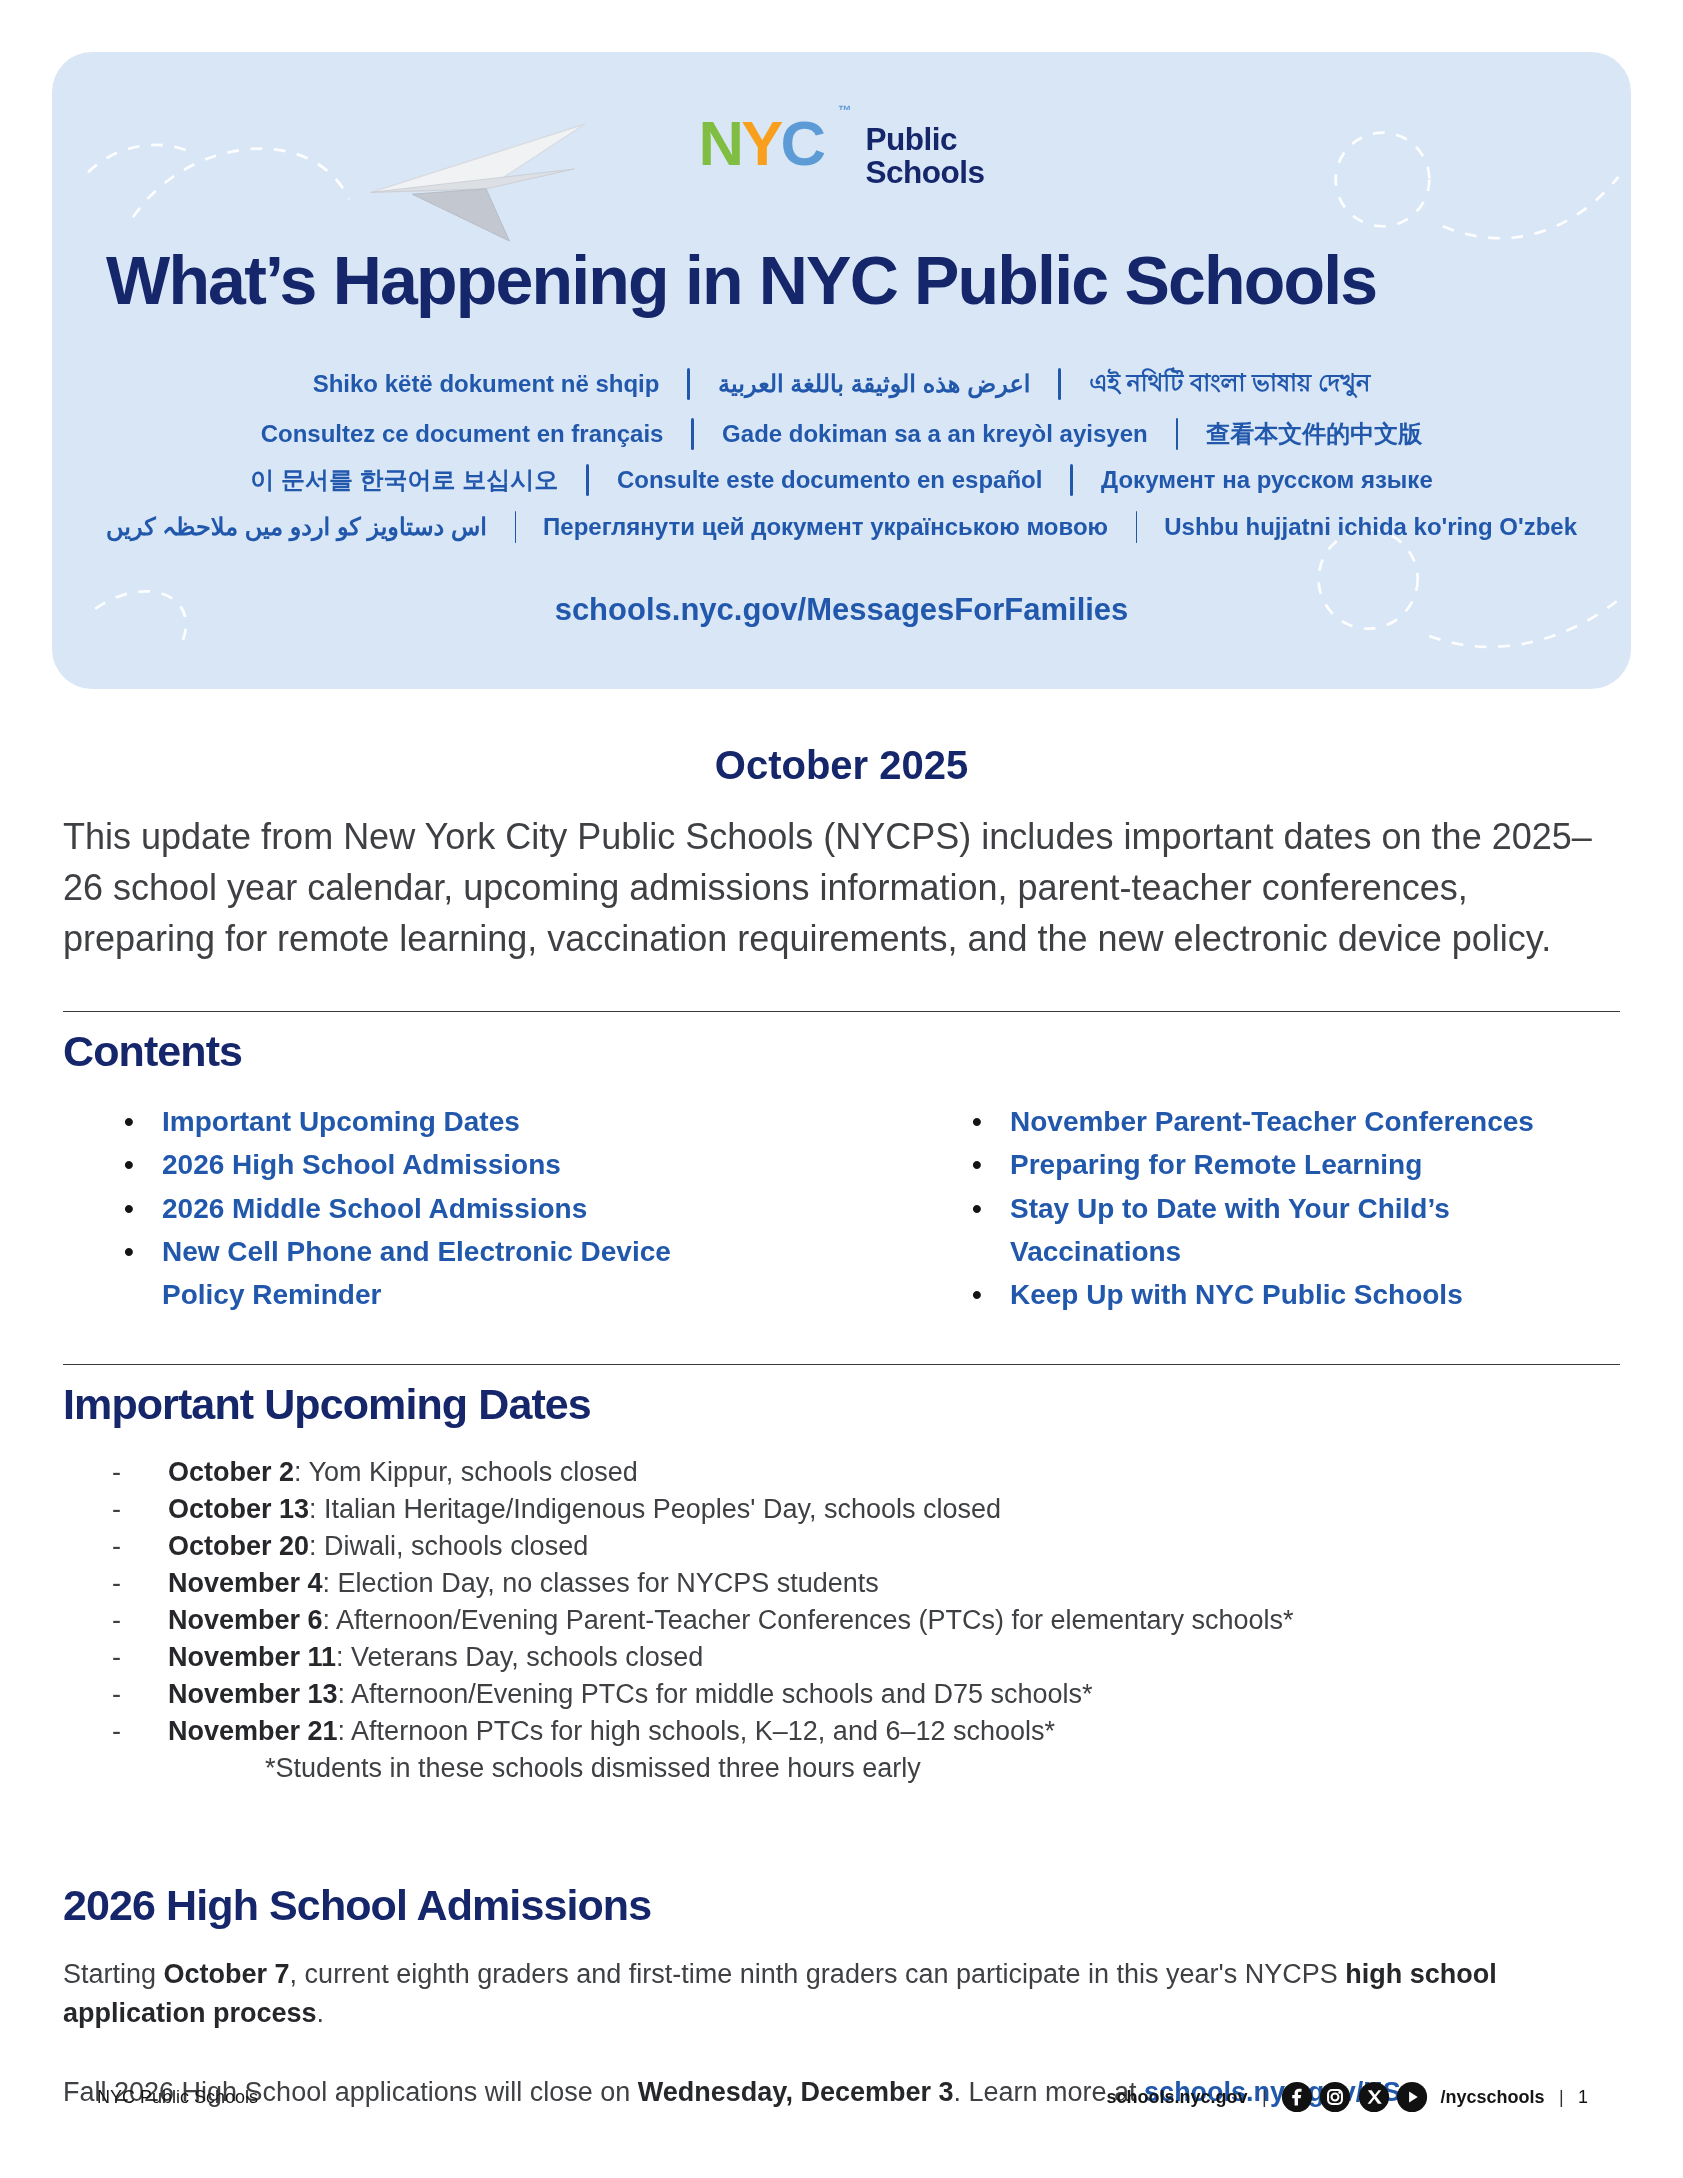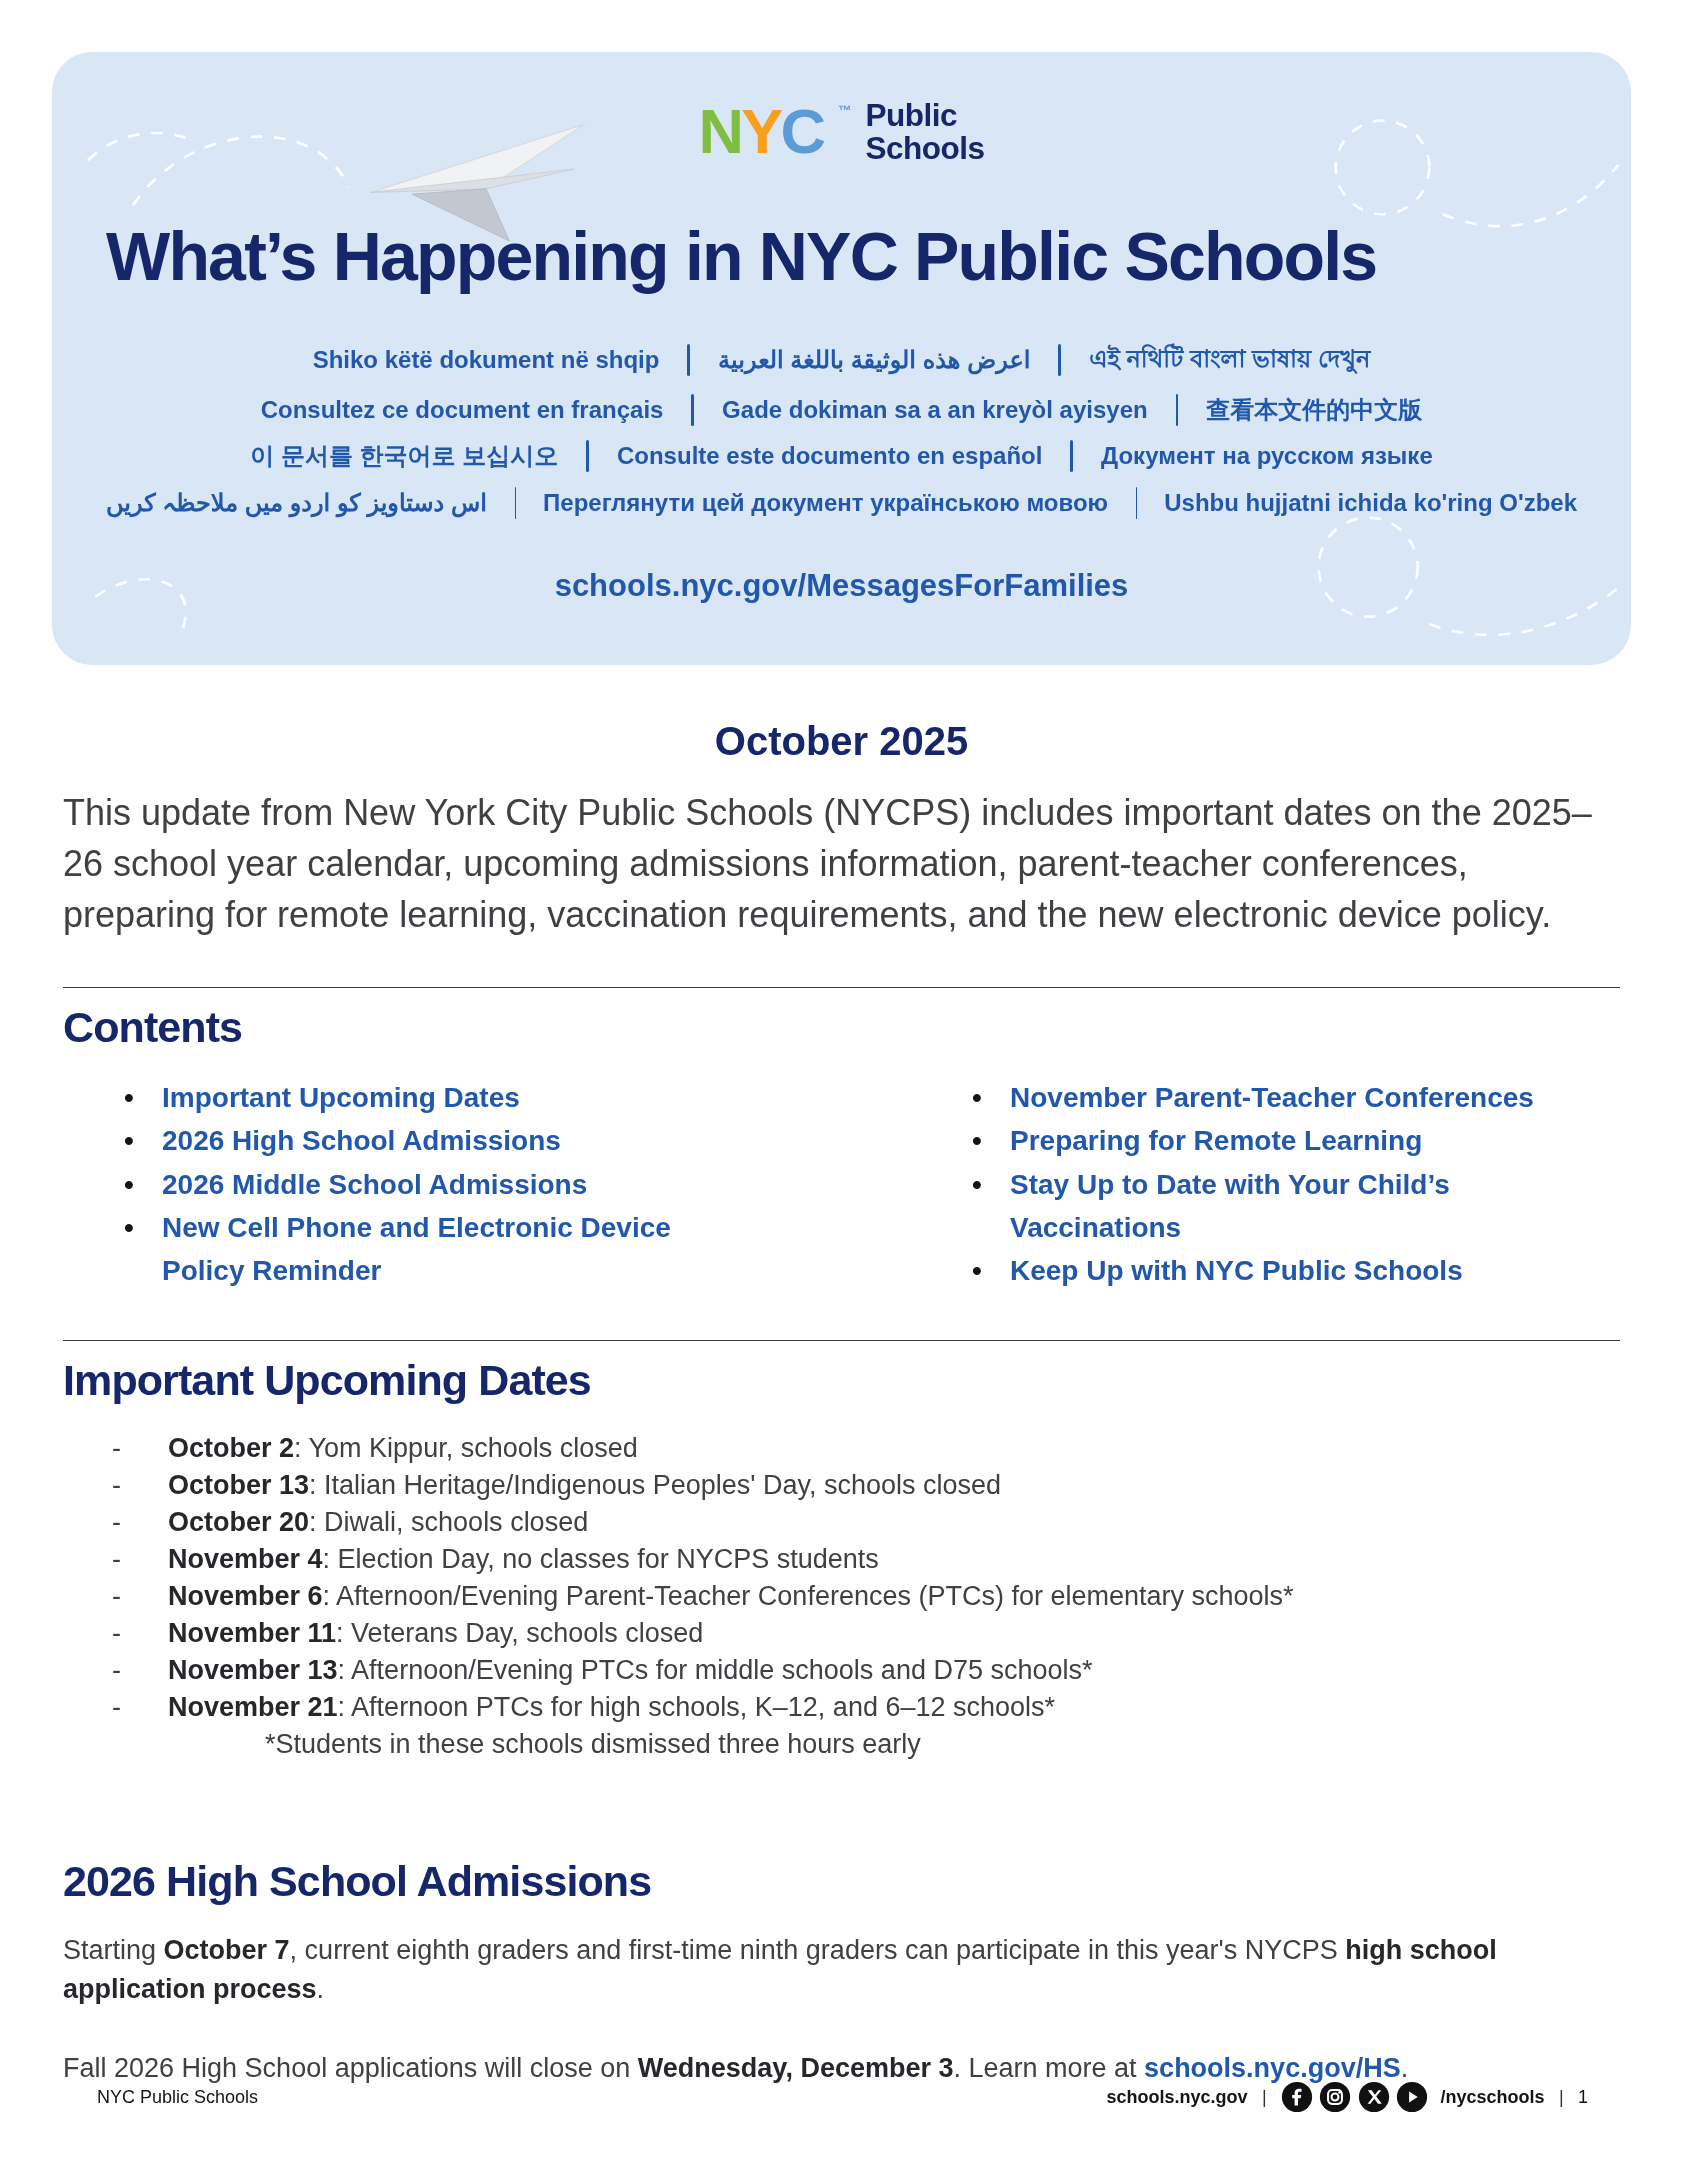--- a/index.html
+++ b/index.html
@@ -11,21 +11,21 @@
   .header-card { position:relative; margin:52px 52px 0; background:#d9e6f6; border-radius:40px; padding:47px 54px 61px; overflow:hidden; }
   .deco-svg { position:absolute; left:0; top:0; width:100%; height:100%; pointer-events:none; }
   .plane-svg { position:absolute; left:306px; top:63px; }
 
   .logo-row { display:flex; justify-content:center; align-items:center; gap:14.4px; position:relative; }
   .nyc-letters { font-size:63px; font-weight:800; letter-spacing:-2.7px; line-height:1; display:flex; }
   .nyc-n { color:#7fbe42; }
   .nyc-y { color:#f8a01e; }
   .nyc-c { color:#5c9bd6; }
   .tm { font-size:13.5px; color:#5c9bd6; font-weight:700; align-self:flex-start; margin-top:3.6px; }
-  .logo-text { color:#15266b; font-weight:800; font-size:31.5px; line-height:1.04; letter-spacing:-0.5px; }
+  .logo-text { color:#15266b; font-weight:800; font-size:31.5px; line-height:1.04; letter-spacing:-0.5px;margin-top:24px; }
 
   .main-title { text-align:left; color:#15266b; font-weight:800; font-size:68px; letter-spacing:-1.8px; margin-top:52px; position:relative; }
 
   .lang-rows { margin-top:45px; display:flex; flex-direction:column; gap:14.4px; position:relative; }
   .lang-row { display:flex; justify-content:center; align-items:center; gap:28px; }
   .lang { color:#2158ac; font-weight:700; font-size:24px; text-decoration:none; cursor:pointer; white-space:nowrap; }
   .lang-sep { width:2.7px; height:32px; background:#2158ac; border-radius:1.8px; }
 
   .families-link { display:block; text-align:center; color:#2158ac; font-weight:700; font-size:31px; margin-top:49px; text-decoration:none; cursor:pointer; position:relative; }
 

